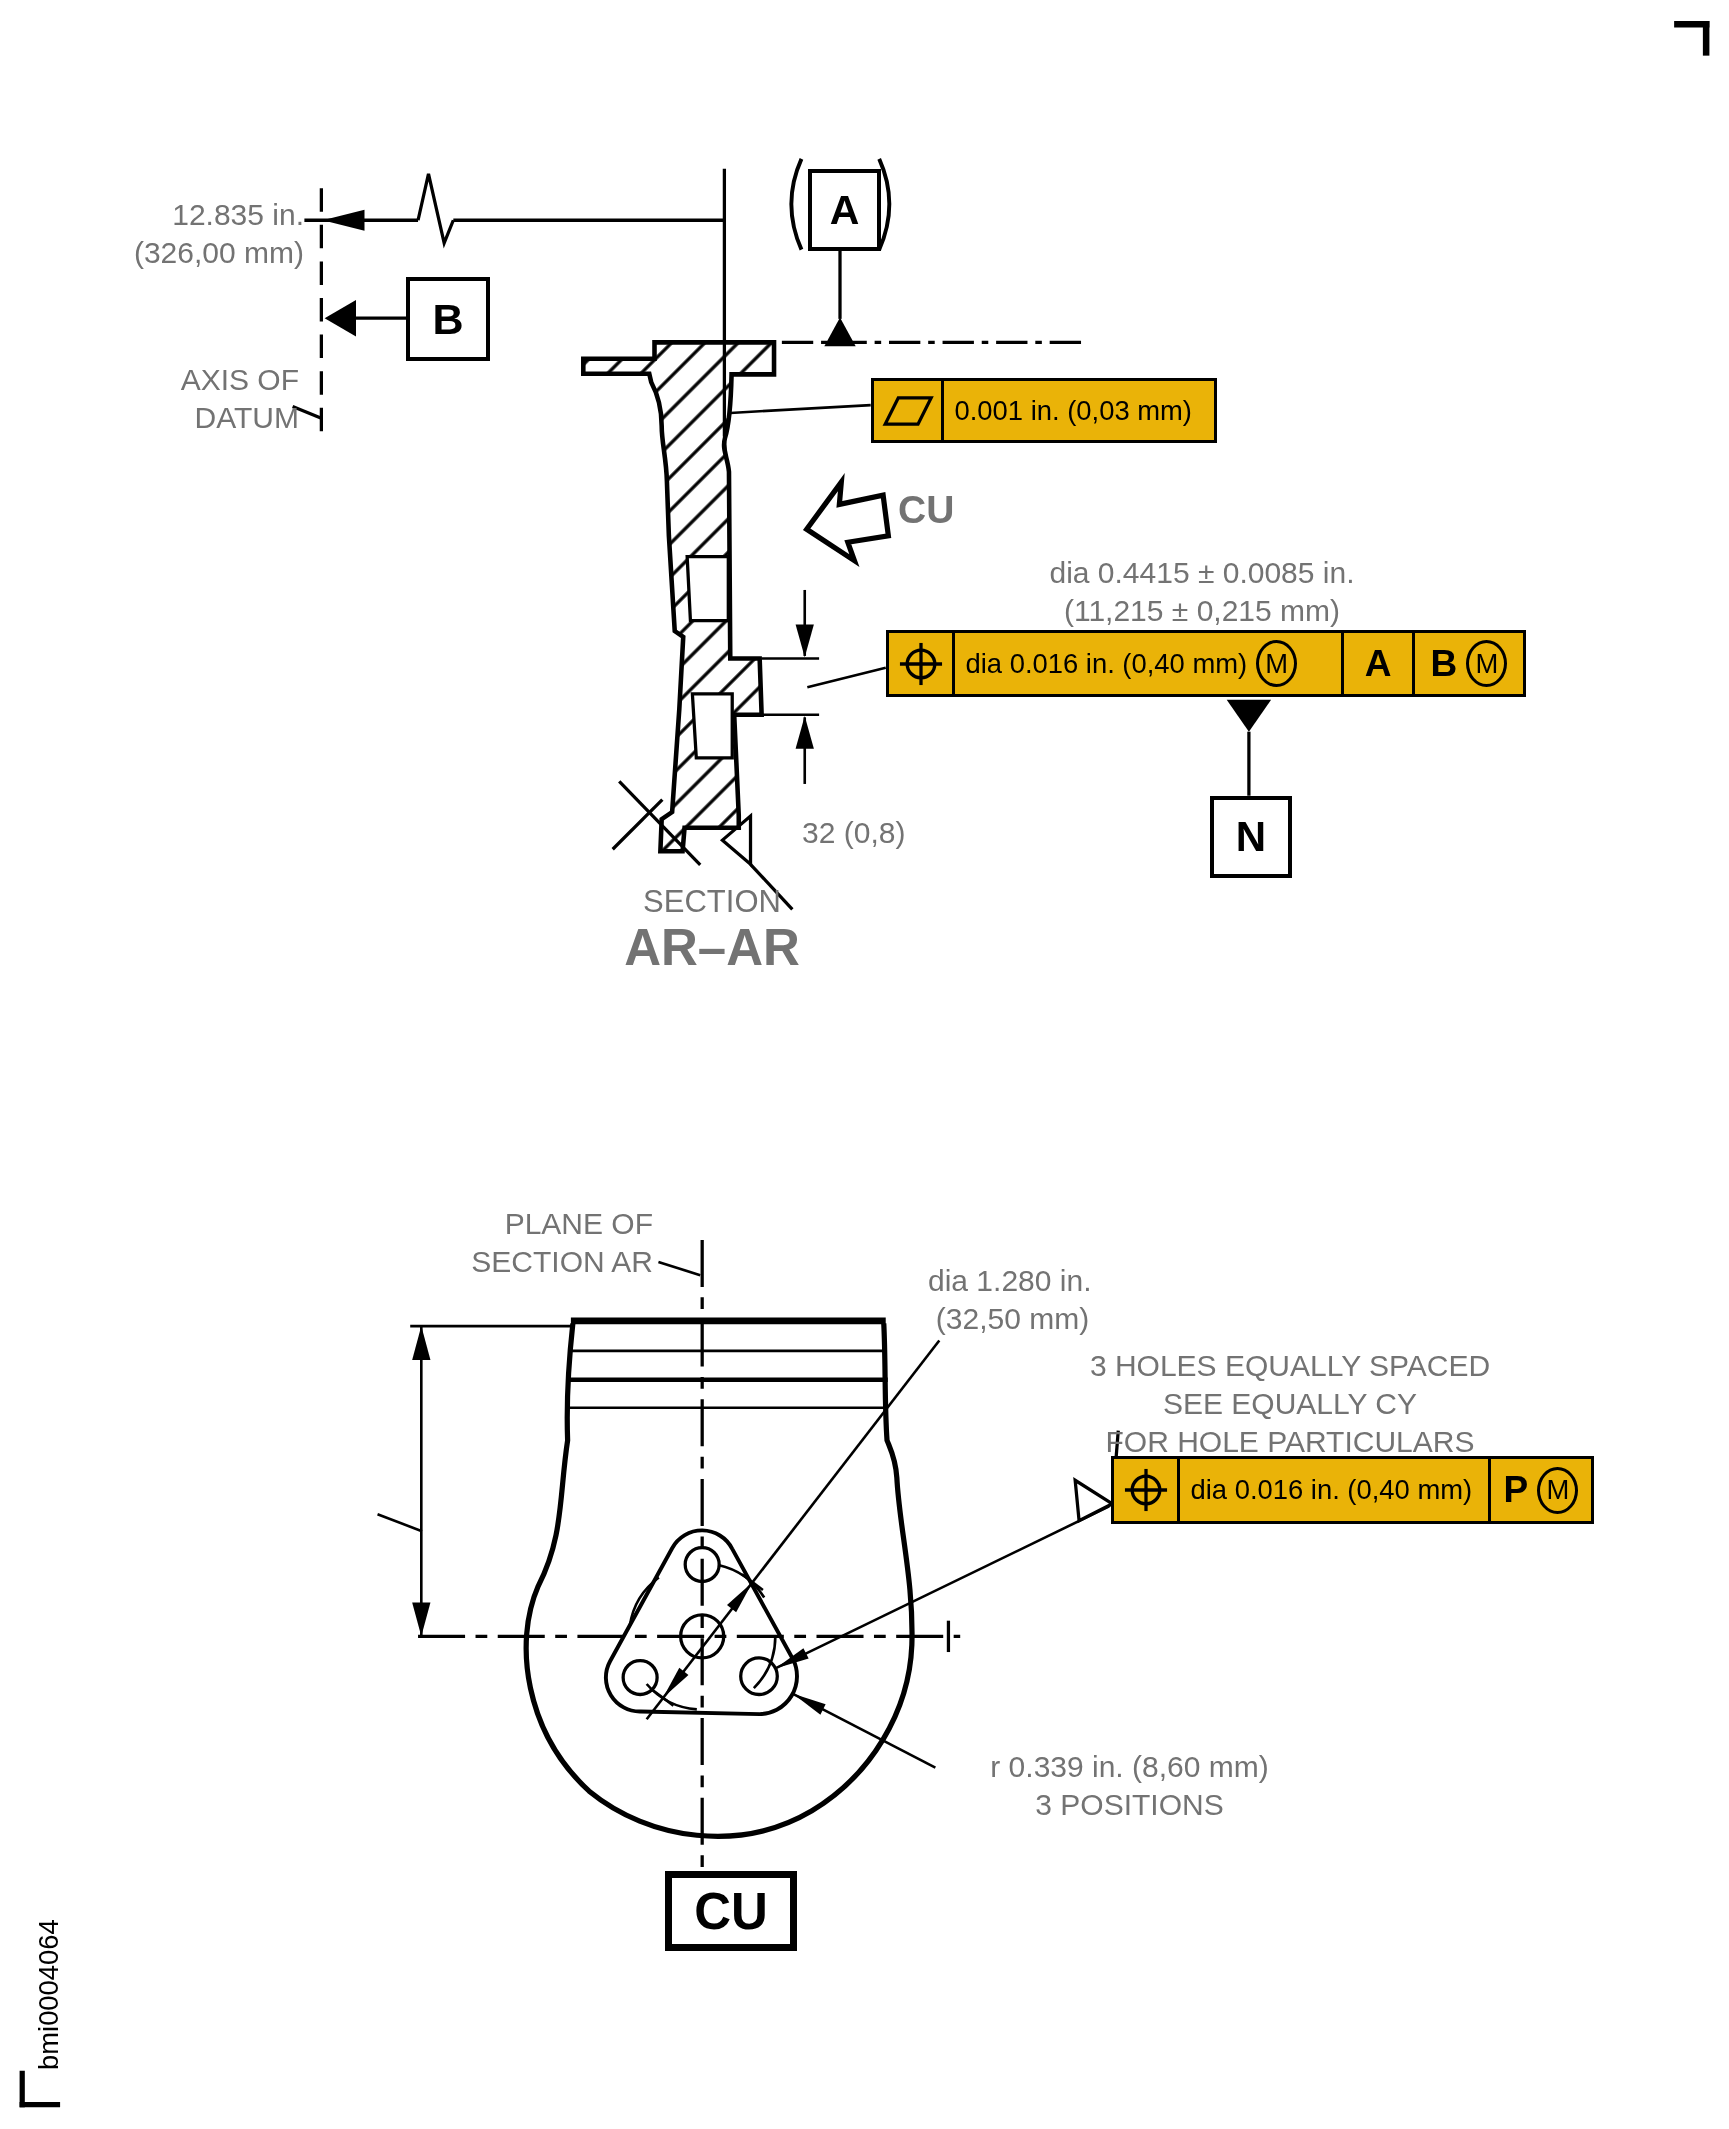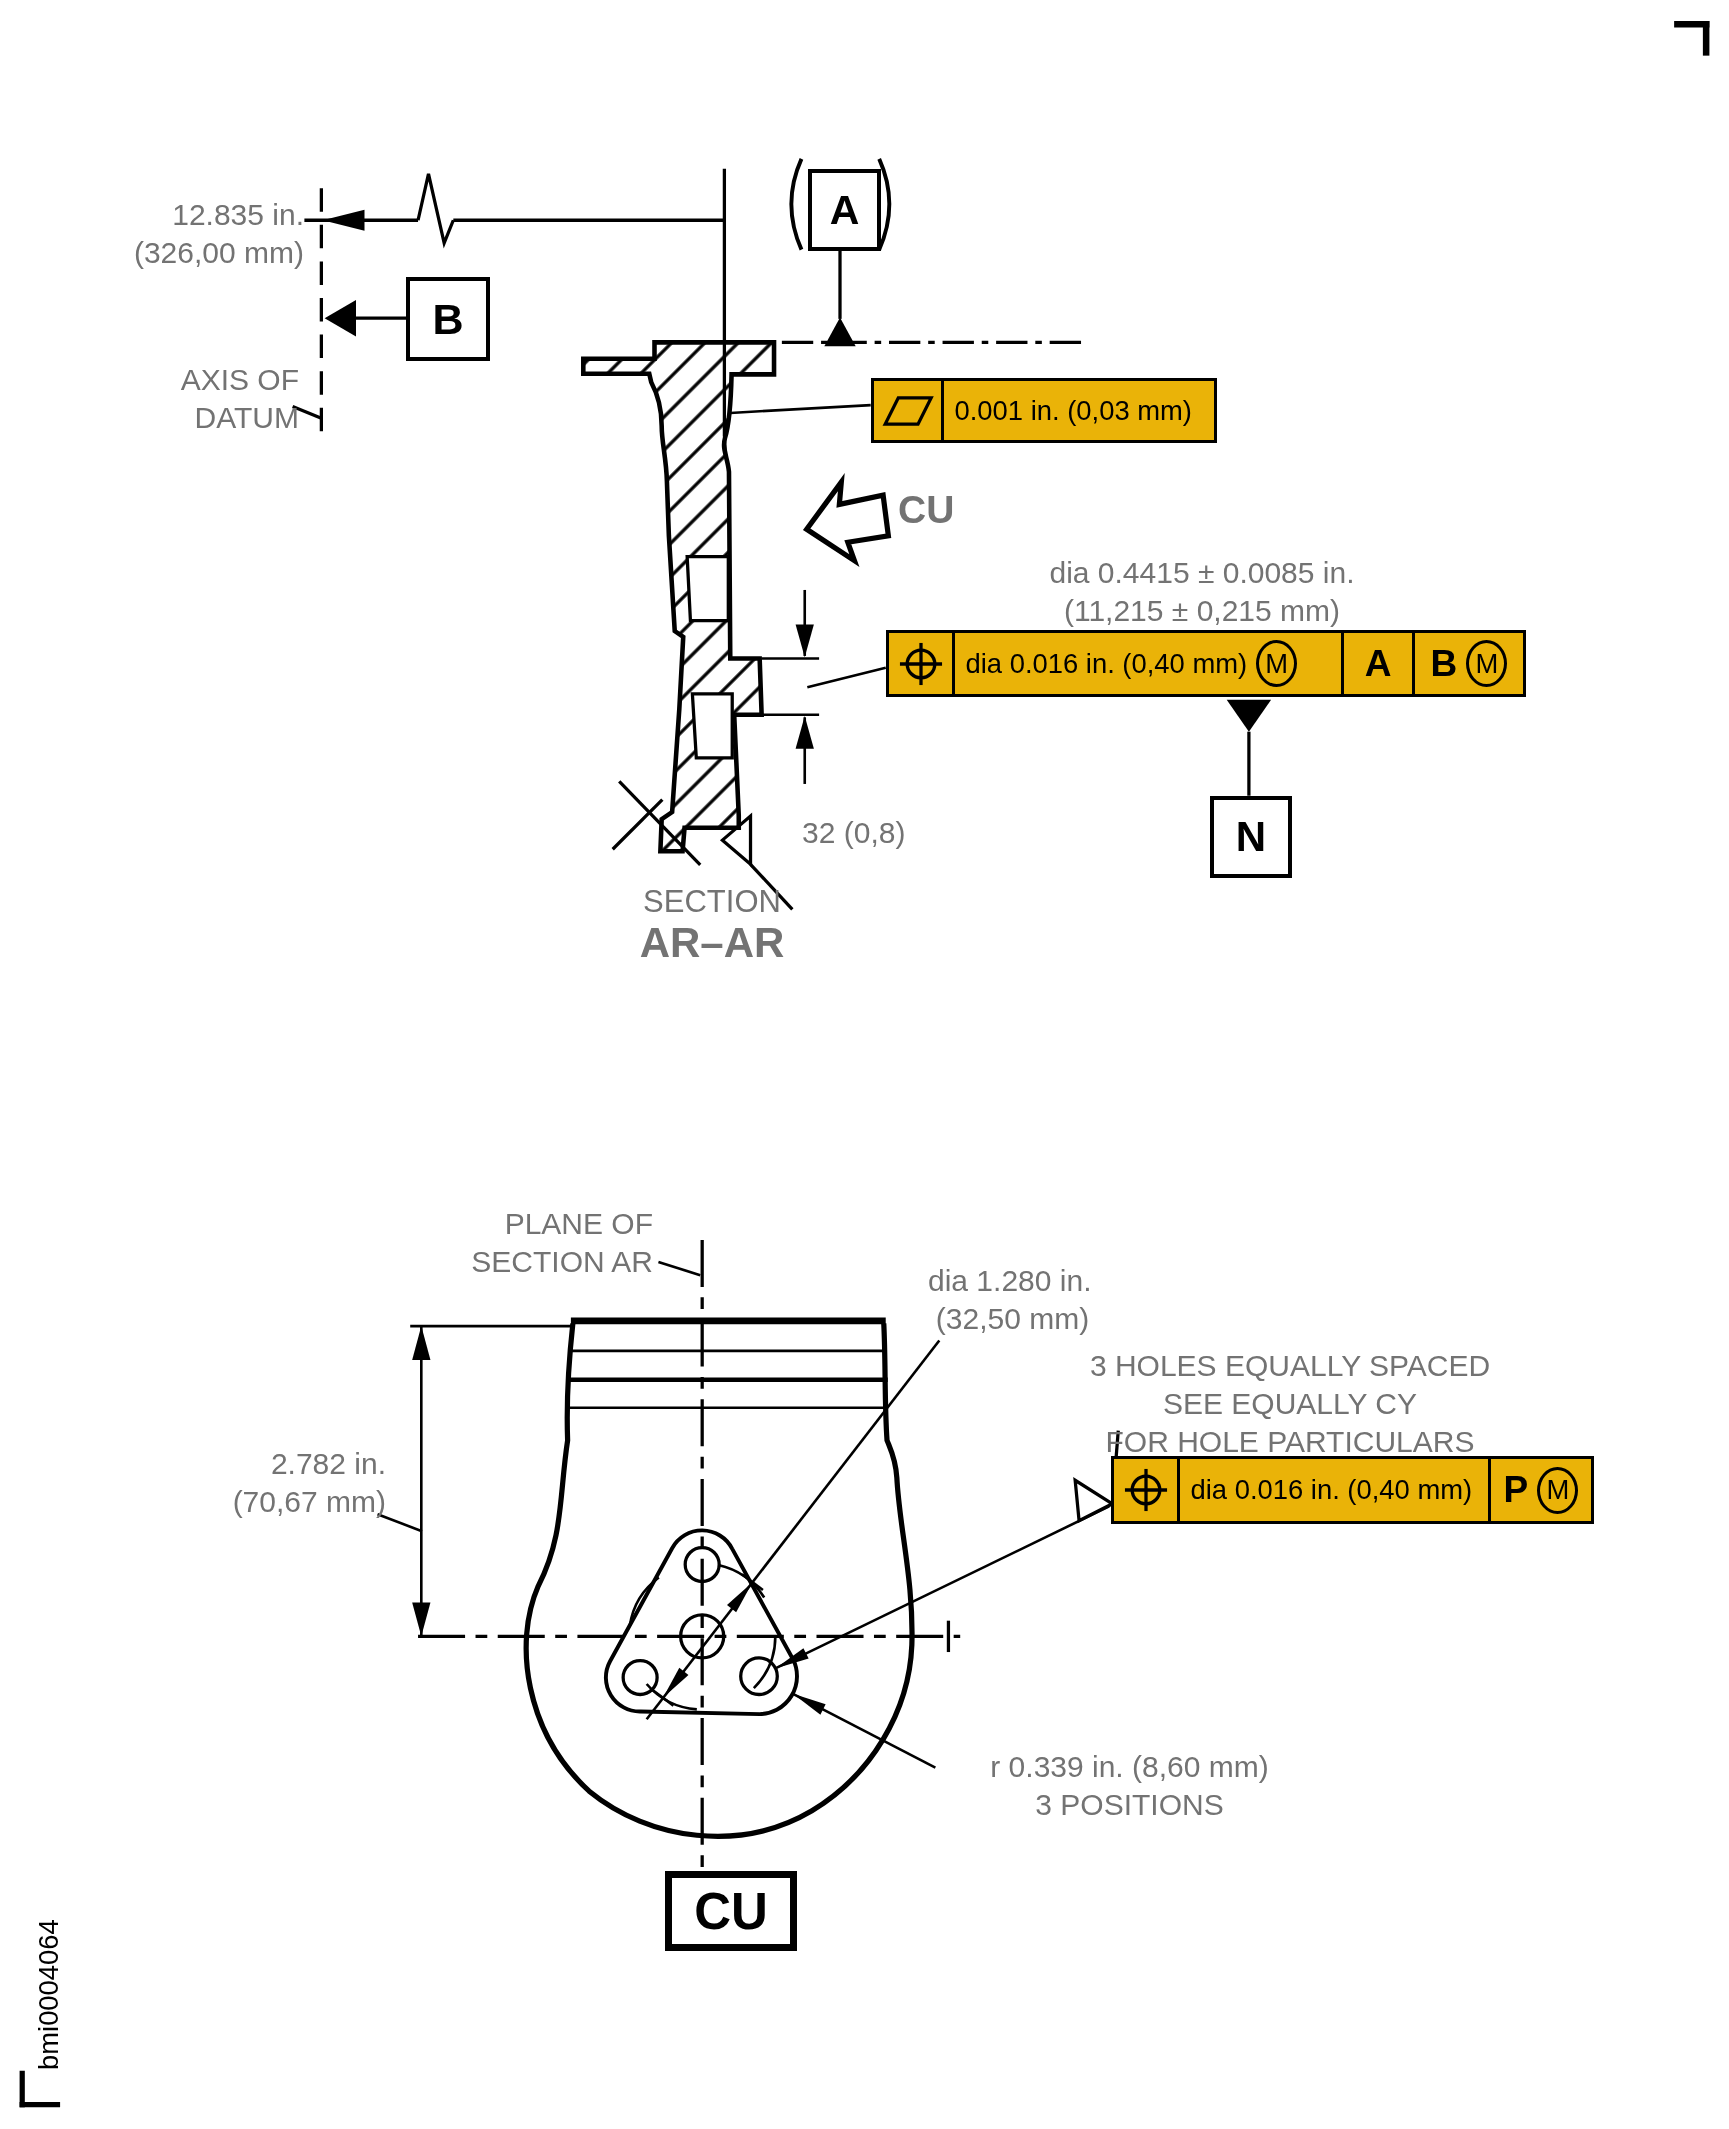--- a/index.html
+++ b/index.html
@@ -219,37 +219,33 @@
   </div>
 
   <div class="dbox" style="left:1210px;top:796px;width:74px;height:74px;font-size:42px;">
     <span>N</span>
   </div>
 
   <div class="txt" style="left:802px;top:814px;">32 (0,8)</div>
 
   <div class="txt center" style="left:614px;top:882px;width:196px;">
     <div style="font-size:31px;">SECTION</div>
-    <div class="bold" style="font-size:42px;line-height:1.05;">AR–AR</div>
+    <div class="bold" style="font-size:51px;line-height:1.05;">AR–AR</div>
   </div>
 
   <div class="txt right" style="left:431px;top:1205px;width:222px;">
     <div>PLANE OF</div>
     <div>SECTION AR</div>
   </div>
 
   <div class="txt" style="left:928px;top:1262px;">
     <div>dia 1.280 in.</div>
     <div style="padding-left:7.8px;">(32,50 mm)</div>
   </div>
 
-  <div class="txt right" style="left:167px;top:1445px;width:219px;">
-    <div>2.782 in.</div>
-    <div>(70,67 mm)</div>
-  </div>
 
   <div class="txt center" style="left:1009px;top:1347px;width:562px;">
     <div>3 HOLES EQUALLY SPACED</div>
     <div>SEE EQUALLY CY</div>
     <div>FOR HOLE PARTICULARS</div>
   </div>
 
   <div class="fcf" style="left:1111px;top:1456px;width:483px;height:68px;">
     <div class="cell" style="width:63px;">
       <svg width="50" height="50" viewBox="0 0 76 76">

